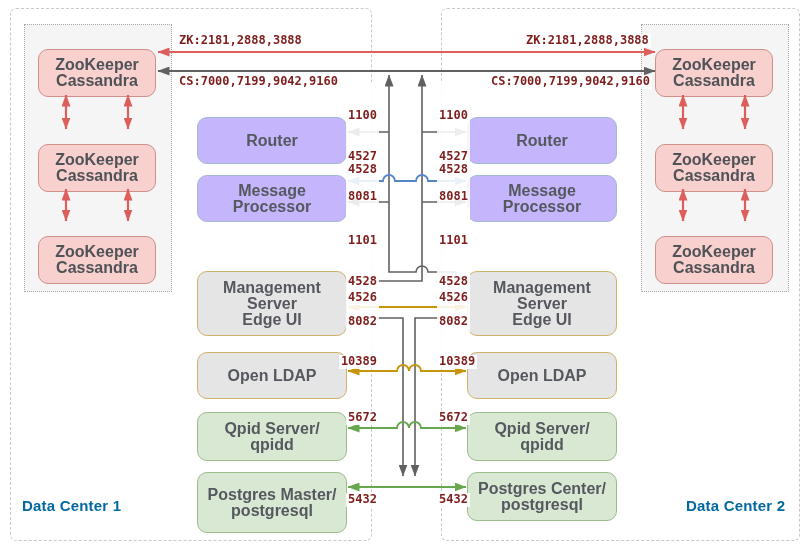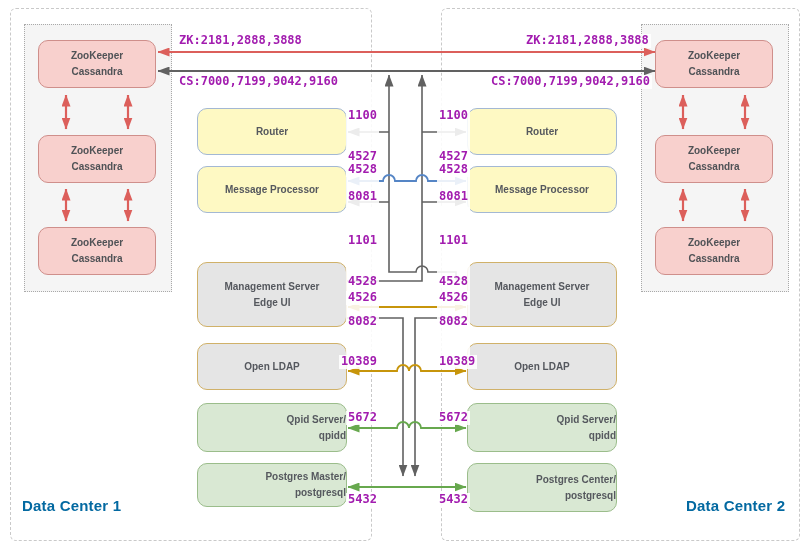--- a/index.html
+++ b/index.html
@@ -12,30 +12,31 @@
   }
   .dc-label{
     position:absolute;font-size:15px;font-weight:bold;color:#0369a1;letter-spacing:.2px;
   }
   .cluster{
     position:absolute;border:1.6px dotted #a9a9a9;background:#f5f5f5;
   }
   .node{
     position:absolute;border-radius:10px;display:flex;flex-direction:column;
     justify-content:center;align-items:center;text-align:center;
-    font-weight:bold;font-size:10px;line-height:16px;color:#55585e;
+    font-weight:bold;font-size:16px;line-height:16px;color:#55585e;
     box-sizing:border-box;
+    margin-top:9px;
   }
   .pink {background:#f8d0cd;border:1.6px solid #cf8f8b;color:#4f5256;}
-  .blue {background:#fef9c3;border:1.6px solid #a3b8d4;}
+  .blue {background:#c4b5fd;border:1.6px solid #a3b8d4;}
   .beige{background:#e5e5e5;border:1.6px solid #d0b169;}
-  .green{background:#d9e8d3;border:1.6px solid #9bbd8b;align-items:flex-end;}
+  .green{background:#d9e8d3;border:1.6px solid #9bbd8b;}
   .port{
     position:absolute;font-family:"DejaVu Sans Mono",monospace;font-weight:bold;
-    font-size:12px;line-height:13.5px;color:#a21caf;background:rgba(255,255,255,.88);
+    font-size:12px;line-height:13.5px;color:#7f1d1d;background:rgba(255,255,255,.88);
     padding:0 2px;white-space:pre;
   }
   .port.ra{text-align:right;}
   svg.wires{position:absolute;left:0;top:0;pointer-events:none;}
 </style>
 </head>
 <body>
 
 <div class="canvas">
 
@@ -81,21 +82,21 @@
     <div>Management Server</div>
     <div>Edge UI</div>
   </div>
   <div class="node beige" style="left:197px;top:343px;width:150px;height:47px;">
     <div>Open LDAP</div>
   </div>
   <div class="node green" style="left:197px;top:403px;width:150px;height:49px;">
     <div>Qpid Server/</div>
     <div>qpidd</div>
   </div>
-  <div class="node green" style="left:197px;top:463px;width:150px;height:44px;">
+  <div class="node green" style="left:197px;top:463px;width:150px;height:61px;">
     <div>Postgres Master/</div>
     <div>postgresql</div>
   </div>
 
   <div class="node blue" style="left:467px;top:108px;width:150px;height:47px;">
     <div>Router</div>
   </div>
   <div class="node blue" style="left:467px;top:166px;width:150px;height:47px;">
     <div>Message Processor</div>
   </div>

